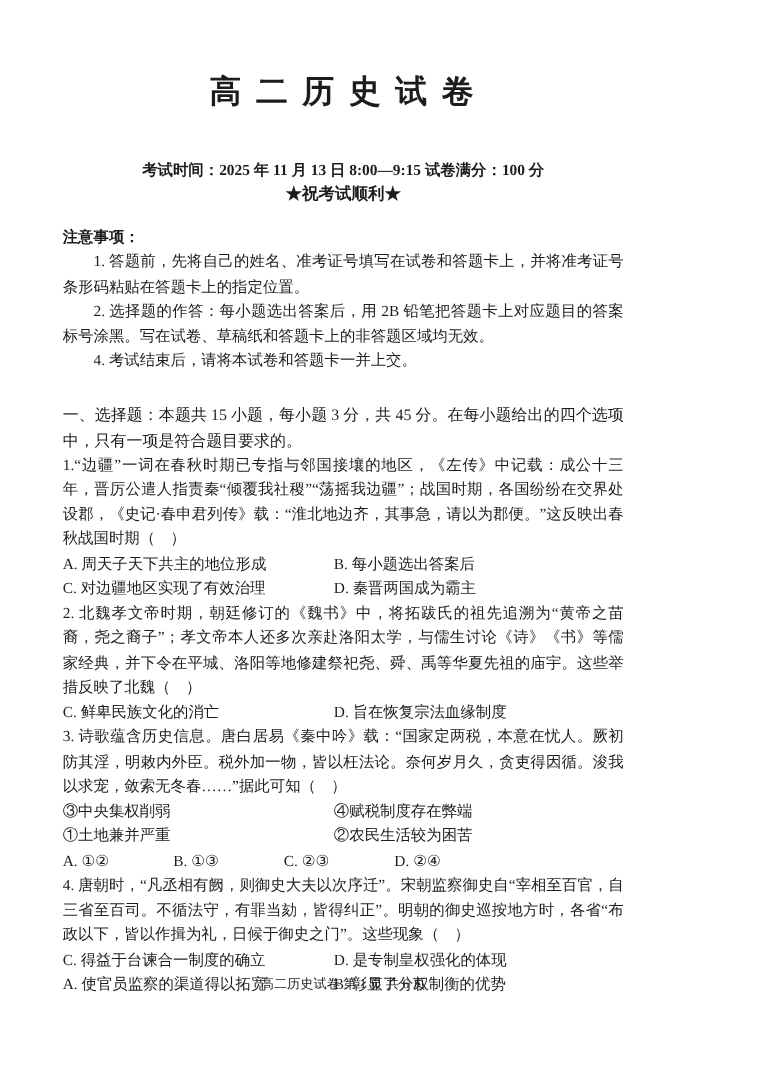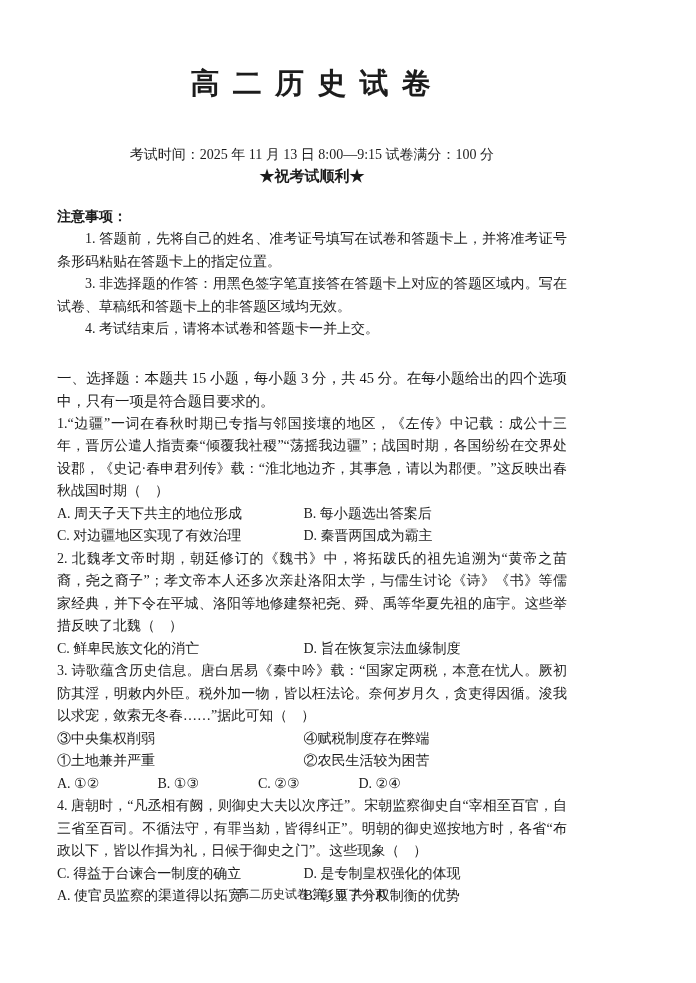--- a/index.html
+++ b/index.html
@@ -23,21 +23,21 @@
     margin: 0;
     text-align: center;
     font-size: 29px;
     font-weight: 700;
     letter-spacing: 3px;
   }
   .meta {
     margin-top: 42px;
     text-align: center;
     font-size: 14px;
-    font-weight: 400;
+    font-weight: 700;
   }
   .wish {
     margin-top: 3px;
     text-align: center;
     font-size: 15px;
     font-weight: 700;
   }
   .notice-title {
     margin-top: 20px;
     font-size: 14px;
@@ -83,21 +83,21 @@
 
   <h1 class="title">高 二 历 史 试 卷</h1>
 
   <div class="meta">考试时间：2025 年 11 月 13 日  8:00—9:15  试卷满分：100 分</div>
 
   <div class="wish">★祝考试顺利★</div>
 
   <div class="notice-title">注意事项：</div>
 
   <p class="para indent">1. 答题前，先将自己的姓名、准考证号填写在试卷和答题卡上，并将准考证号条形码粘贴在答题卡上的指定位置。</p>
-  <p class="para indent">3. 非选择题的作答：用黑色签字笔直接答在答题卡上对应的答题区域内。写在试卷、草稿纸和答题卡上的非答题区域均无效。</p>
+  <p class="para indent">2. 选择题的作答：每小题选出答案后，用 2B 铅笔把答题卡上对应题目的答案标号涂黑。写在试卷、草稿纸和答题卡上的非答题区域均无效。</p>
   <p class="para indent">4. 考试结束后，请将本试卷和答题卡一并上交。</p>
 
   <p class="section">一、选择题：本题共 15 小题，每小题 3 分，共 45 分。在每小题给出的四个选项中，只有一项是符合题目要求的。</p>
 
   <div class="question">
     <p class="para">1.“边疆”一词在春秋时期已专指与邻国接壤的地区，《左传》中记载：成公十三年，晋厉公遣人指责秦“倾覆我社稷”“荡摇我边疆”；战国时期，各国纷纷在交界处设郡，《史记·春申君列传》载：“淮北地边齐，其事急，请以为郡便。”这反映出春秋战国时期（　）</p>
     <div class="row">
       <span class="c-half">A. 周天子天下共主的地位形成</span>
       <span>B. 每小题选出答案后</span>
     </div>

